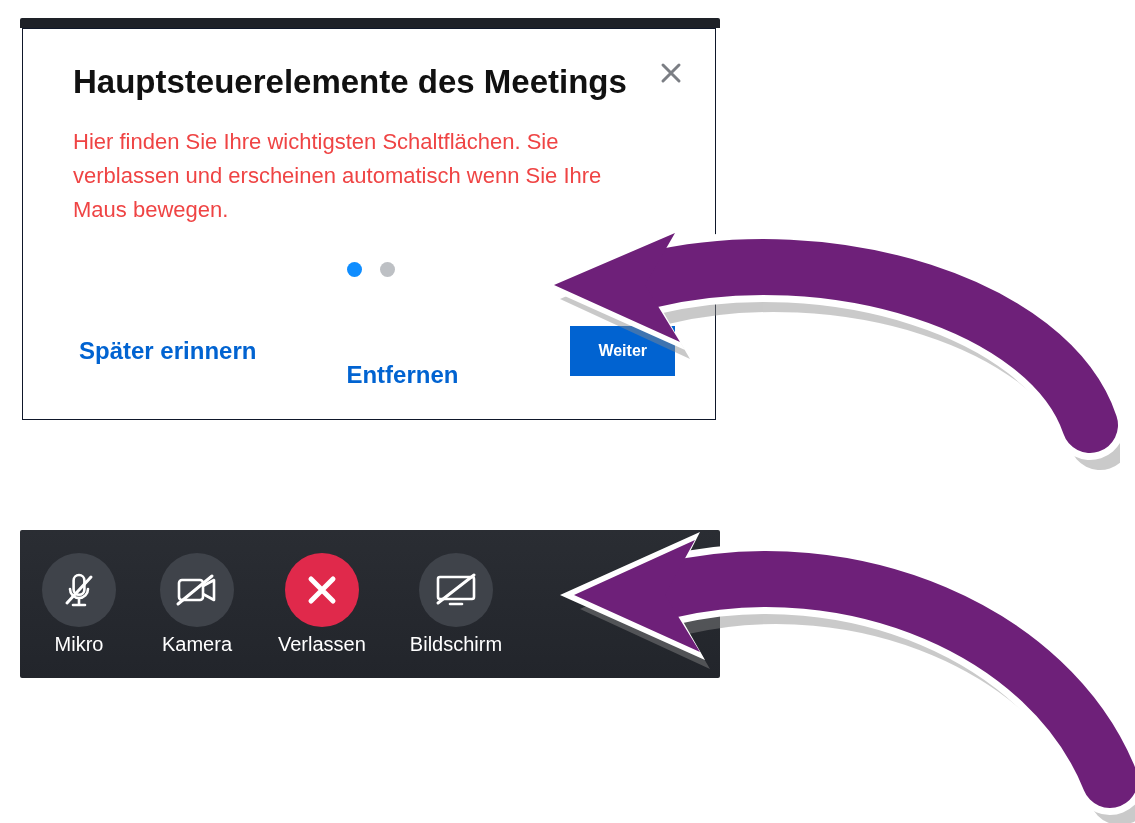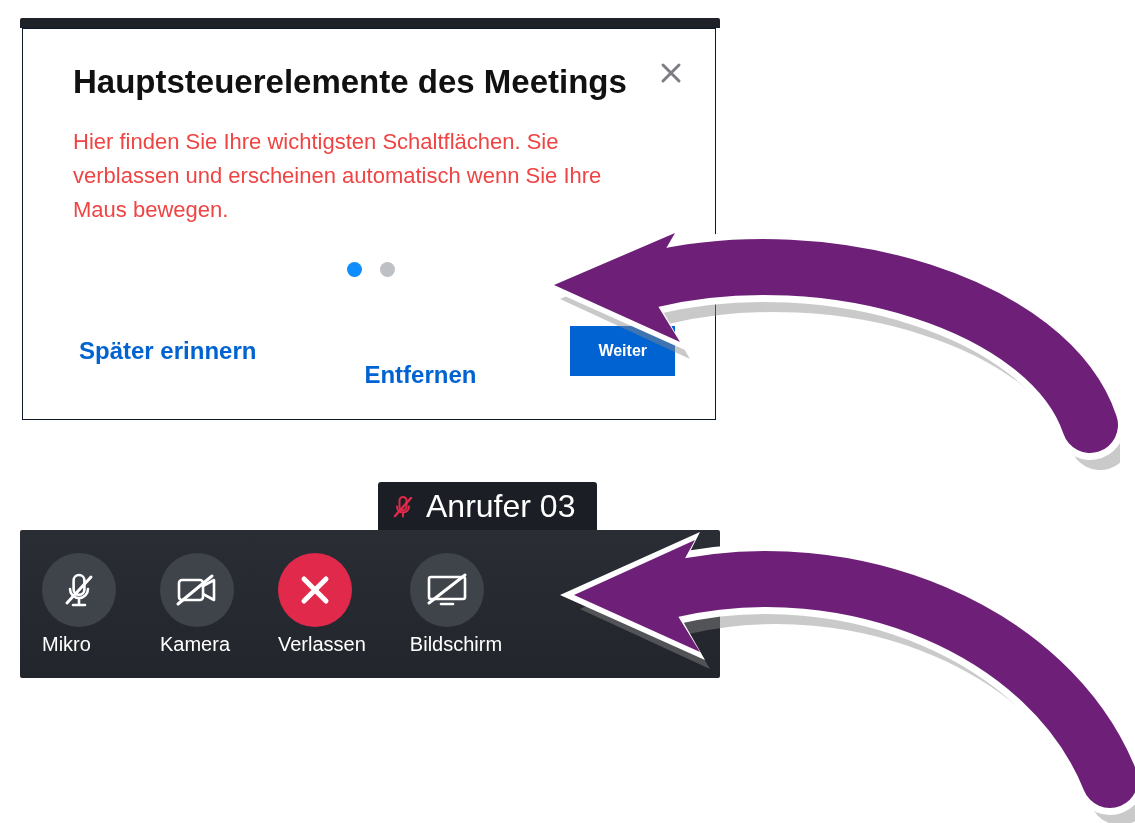--- a/index.html
+++ b/index.html
@@ -14,36 +14,36 @@
 .popup p{margin:0;font-size:22px;color:#ef4444;line-height:1.55;padding-right:36px;}
 .close-btn{position:absolute;right:24px;top:24px;width:40px;height:40px;display:flex;align-items:center;justify-content:center;cursor:pointer;}
 
 
 .dots{display:flex;justify-content:center;gap:18px;margin:34px 0 36px 0;}
 .dot{width:15px;height:15px;border-radius:50%;}
 .dot.active{background:#0f8dff;}
 .dot.inactive{background:#bdc0c4;}
 
 
-.actions{display:flex;align-items:center;justify-content:flex-start;gap:68px;}
+.actions{display:flex;align-items:center;justify-content:flex-start;gap:50px;}
 .link-btn{color:#0163d1;font-size:24px;font-weight:700;cursor:pointer;margin-left:6px;}
 .link-btn.ent{margin-left:40px;margin-top:48px;}
 .primary-btn{background:#0163d1;color:#fff;font-size:16px;font-weight:700;padding:16px 28px;cursor:pointer;margin-left:auto;margin-right:-6px;}
 
 
 .pointer{position:absolute;left:360px;top:470px;width:0;height:0;border-left:18px solid transparent;border-right:18px solid transparent;border-top:20px solid #fff;}
 .pointer-border{position:absolute;left:358px;top:470px;width:0;height:0;border-left:20px solid transparent;border-right:20px solid transparent;border-top:22px solid #e9e9e9;z-index:-1;}
 
 
 .caller{position:absolute;left:378px;top:482px;display:flex;align-items:center;gap:10px;background:#1b1e24;color:#fff;font-size:32px;padding:6px 22px 8px 12px;border-radius:3px;}
 .caller .mutebadge{width:26px;height:26px;display:flex;align-items:center;justify-content:center;}
 
 
 .ctrlbar{position:absolute;left:20px;top:530px;width:700px;height:148px;background:linear-gradient(#2a2d33,#22252b);border-radius:2px;display:flex;align-items:center;padding:0 22px;box-sizing:border-box;gap:44px;}
-.ctrl{display:flex;flex-direction:column;align-items:flex-start;gap:6px;cursor:pointer;}
+.ctrl{display:flex;flex-direction:column;align-items:center;gap:6px;cursor:pointer;}
 .circle{width:74px;height:74px;border-radius:50%;display:flex;align-items:center;justify-content:center;}
 .circle.dark{background:#3f434a;}
 .circle.red{background:#e0294b;}
 .ctrl-label{color:#fff;font-size:20px;}
 
 
 .arrowwrap{position:absolute;pointer-events:none;}
 .arrow1{left:530px;top:225px;width:590px;height:250px;}
 .arrow2{left:550px;top:520px;width:580px;height:300px;}
 
@@ -72,31 +72,20 @@
     </div>
     <div class="actions">
       <span class="link-btn">Später erinnern</span>
       <span class="link-btn ent">Entfernen</span>
       <span class="primary-btn">Weiter</span>
     </div>
   </div>
   <div class="pointer-border"></div>
   <div class="pointer"></div>
 
-  <div class="caller">
-    <span class="mutebadge">
-      <svg width="24" height="26" viewBox="0 0 24 26">
-        <path d="M12 3c-2 0-3.5 1.6-3.5 3.6v6c0 2 1.5 3.6 3.5 3.6s3.5-1.6 3.5-3.6v-6C15.5 4.6 14 3 12 3z" fill="none" stroke="#e0294b" stroke-width="2"></path>
-        <path d="M6 12.5c0 3.4 2.7 6 6 6s6-2.6 6-6" fill="none" stroke="#e0294b" stroke-width="2" stroke-linecap="round"></path>
-        <path d="M12 18.5v4" stroke="#e0294b" stroke-width="2" stroke-linecap="round"></path>
-        <path d="M4 22 L20 4" stroke="#e0294b" stroke-width="2.5" stroke-linecap="round"></path>
-      </svg>
-    </span>
-    <span>Anrufer 03</span>
-  </div>
 
   <div class="ctrlbar">
 
     <div class="ctrl">
       <div class="circle dark">
         <span>
           <svg width="40" height="42" viewBox="0 0 40 42">
             <path d="M20 6c-3 0-5.4 2.4-5.4 5.4v9c0 3 2.4 5.4 5.4 5.4s5.4-2.4 5.4-5.4v-9C25.4 8.4 23 6 20 6z" fill="none" stroke="#fff" stroke-width="2.6"></path>
             <path d="M11 20c0 5 4 9 9 9s9-4 9-9" fill="none" stroke="#fff" stroke-width="2.6" stroke-linecap="round"></path>
             <path d="M20 29v6M14 36h12" stroke="#fff" stroke-width="2.6" stroke-linecap="round"></path>

